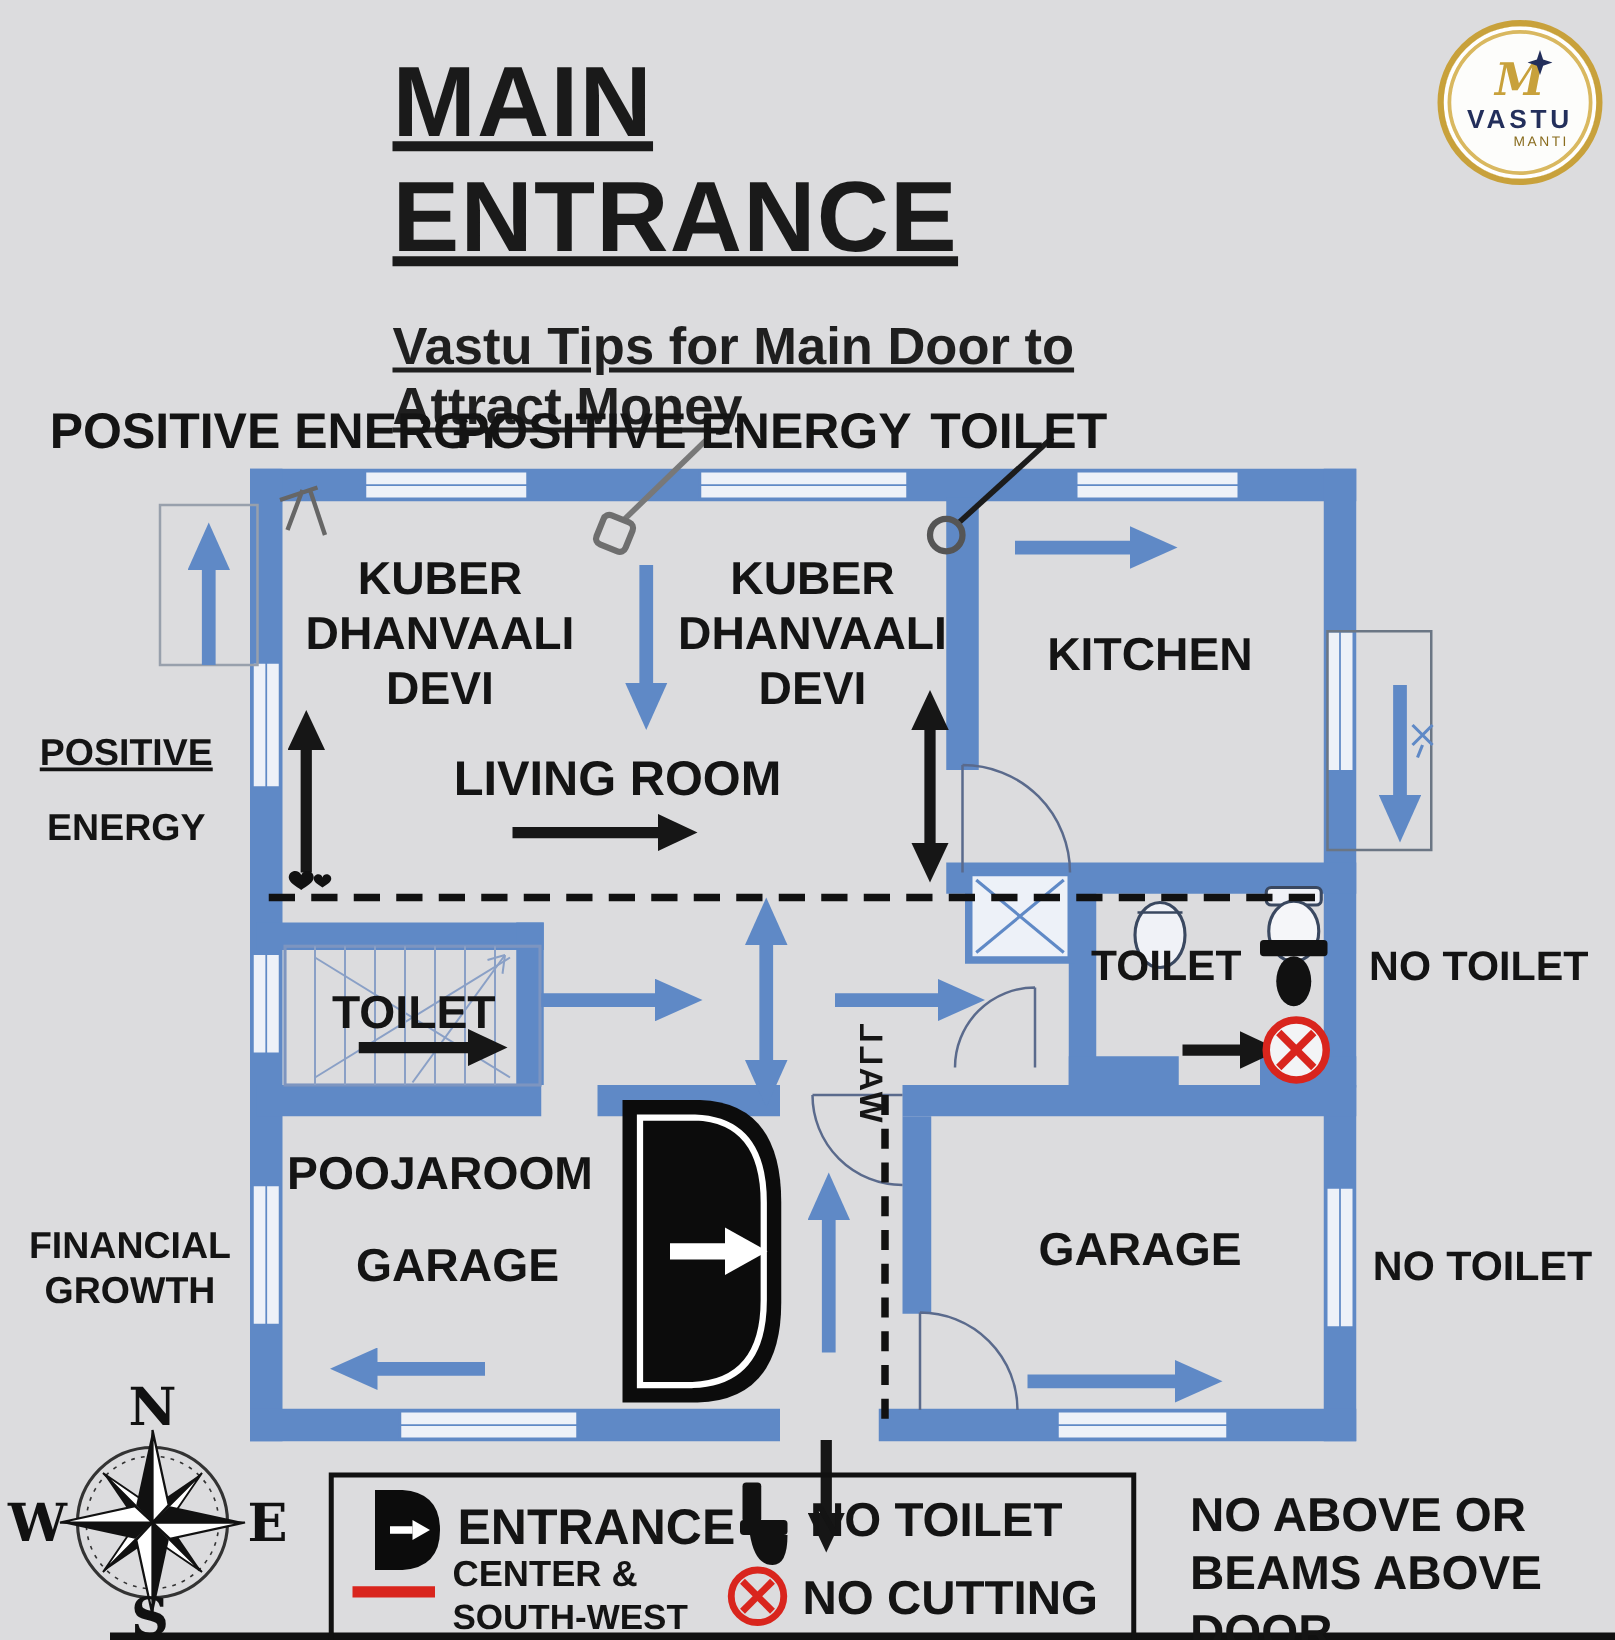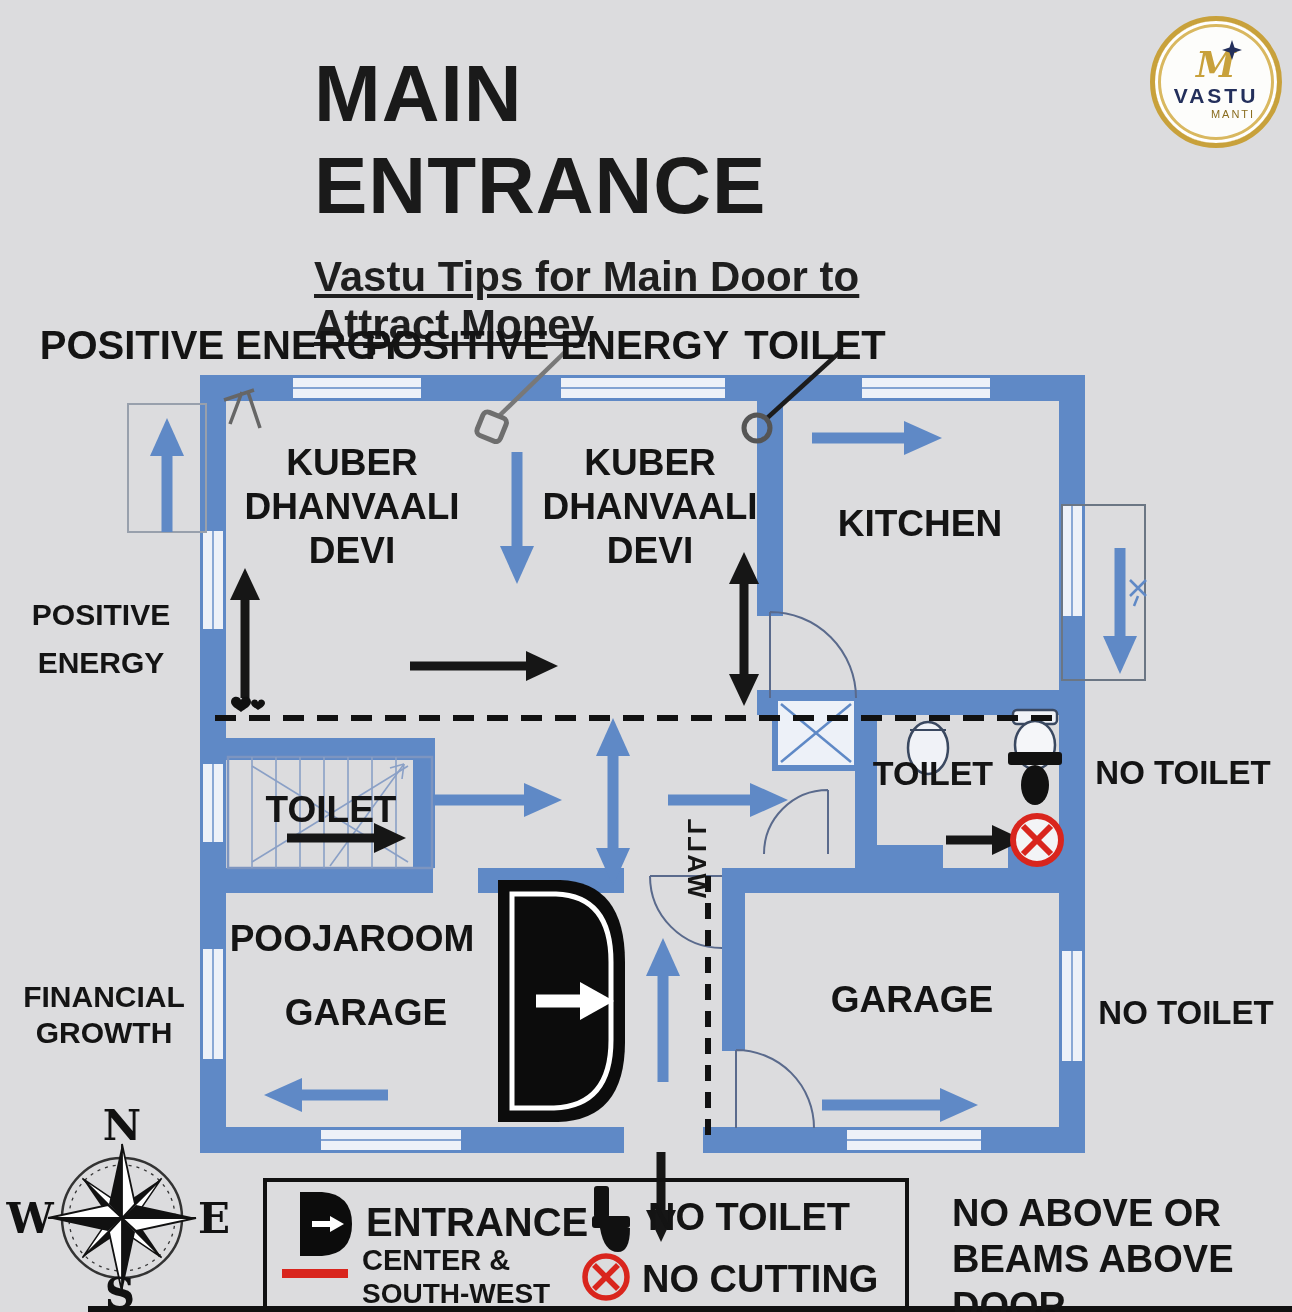--- a/index.html
+++ b/index.html
@@ -261,52 +261,53 @@
     </g>
     <g>
       <circle cx="606" cy="1277" r="21" fill="none" stroke="#d9251d" stroke-width="5.5"></circle>
       <line x1="594" y1="1265" x2="618" y2="1289" stroke="#d9251d" stroke-width="5.5"></line>
       <line x1="618" y1="1265" x2="594" y2="1289" stroke="#d9251d" stroke-width="5.5"></line>
     </g>
 
     <rect x="88" y="1306" width="1204" height="6" fill="#111"></rect>
   </svg>
 
-  <div class="title-line" style="top:48px;">MAIN ENTRANCE</div>
+  <div class="title-line" style="top:36px;text-decoration:underline;">MAIN ENTRANCE</div>
   <div class="subtitle" style="top:253px;text-decoration:underline;">Vastu Tips for Main Door to Attract Money</div>
 
   <div id="logo">
     <div style="position:relative;height:40px;">
       <span style="font-family:'DejaVu Serif',serif;font-weight:bold;font-style:italic;font-size:36px;color:#c8a13b;line-height:40px;">M</span>
       <svg width="20" height="20" style="left:26px;top:-4px;">
         <polygon points="10,0 12.5,7.5 20,10 12.5,12.5 10,20 7.5,12.5 0,10 7.5,7.5" fill="#232f5b"></polygon>
       </svg>
     </div>
     <div class="brand">VASTU</div>
     <div class="tag">MANTI</div>
   </div>
 
   <div class="label callout" style="left:222px;top:325px;">POSITIVE ENERGY</div>
   <div class="label callout" style="left:547px;top:325px;">POSITIVE ENERGY</div>
   <div class="label callout" style="left:815px;top:325px;">TOILET</div>
 
-  <div class="label side" style="left:101px;top:600px;">POSITIVE</div>
+  <div class="label side" style="left:101px;top:588px;text-decoration:underline;">POSITIVE</div>
   <div class="label side" style="left:101px;top:648px;">ENERGY</div>
   <div class="label side" style="left:104px;top:982px;">FINANCIAL</div>
   <div class="label side" style="left:104px;top:1018px;">GROWTH</div>
   <div class="label noToilet" style="left:1183px;top:756px;">NO TOILET</div>
   <div class="label noToilet" style="left:1186px;top:996px;">NO TOILET</div>
 
   <div class="label room" style="left:352px;top:444px;">KUBER</div>
   <div class="label room" style="left:352px;top:488px;">DHANVAALI</div>
   <div class="label room" style="left:352px;top:532px;">DEVI</div>
   <div class="label room" style="left:650px;top:444px;">KUBER</div>
   <div class="label room" style="left:650px;top:488px;">DHANVAALI</div>
   <div class="label room" style="left:650px;top:532px;">DEVI</div>
   <div class="label room" style="left:920px;top:505px;">KITCHEN</div>
+  <div class="label room-lg" style="left:494px;top:604px;">LIVING ROOM</div>
   <div class="label room" style="left:331px;top:791px;">TOILET</div>
   <div class="label" style="left:933px;top:756px;font-size:34px;">TOILET</div>
   <div class="label room" style="left:352px;top:920px;">POOJAROOM</div>
   <div class="label room" style="left:366px;top:994px;">GARAGE</div>
   <div class="label room" style="left:912px;top:981px;">GARAGE</div>
   <div class="wall-note">WALL</div>
 
   <div id="legend-box"></div>
   <div class="legend-text" style="left:366px;top:1202px;font-size:40px;">ENTRANCE</div>
   <div class="legend-text" style="left:362px;top:1246px;font-size:29px;">CENTER &amp;</div>

